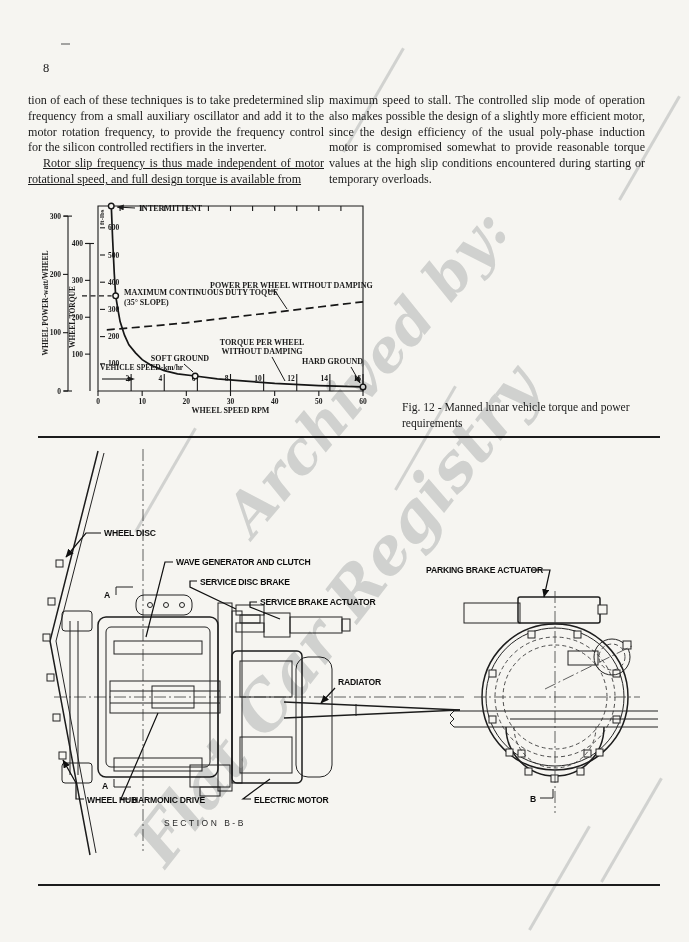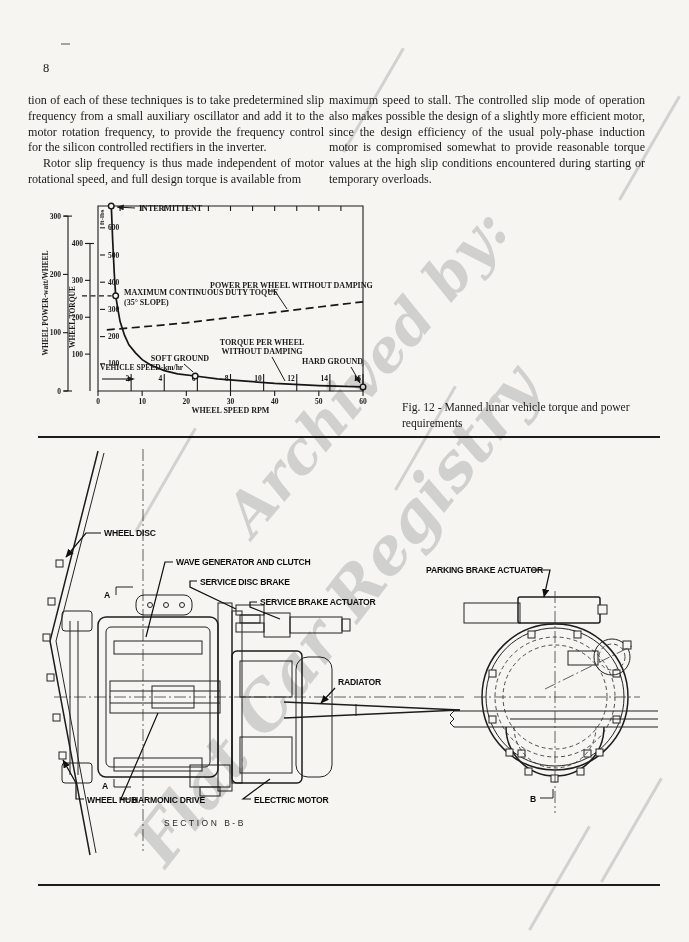--- a/index.html
+++ b/index.html
@@ -5,21 +5,21 @@
   html,body{margin:0;padding:0;background:#dededb;}
   .page{position:relative;width:689px;height:942px;background:#f6f5f1;overflow:hidden;
         font-family:"Liberation Serif",serif;color:#1b1b1b;}
   .header{position:absolute;top:5px;left:0;width:100%;text-align:center;
           font-size:10.5px;font-weight:bold;color:#3d3d3d;letter-spacing:.2px;}
   .pagenum{position:absolute;left:43px;top:61px;font-size:12.5px;}
   .col{position:absolute;top:93px;text-align:justify;font-size:12.1px;line-height:1.31;}
   .col p{margin:0;}
   .col-left{left:28px;width:296px;}
   .col-right{left:329px;width:316px;}
-  .col p.indent{text-indent:15px;}
+  .col p.indent{text-indent:15px;text-decoration:underline;}
   #fig12-chart{position:absolute;left:38px;top:198px;width:340px;height:218px;}
   #fig12-chart svg text{font-family:"Liberation Serif",serif;font-weight:bold;fill:#1a1a1a;}
   #fig12-chart .ax{stroke:#1a1a1a;stroke-width:1.1;fill:none;}
   #fig12-chart .curve{stroke:#161616;stroke-width:1.7;fill:none;}
   #fig12-chart .dashc{stroke-dasharray:8 4.5;}
   #fig12-chart .dash{stroke:#1a1a1a;stroke-width:1.3;fill:none;stroke-dasharray:5 3.5;}
   #fig12-chart .lead{stroke:#1a1a1a;stroke-width:1;fill:none;}
   .fig12-caption{position:absolute;left:402px;top:392px;width:282px;font-size:11.6px;line-height:1.35;margin-top:8px;}
   .rule{position:absolute;left:38px;width:622px;height:2px;background:#1c1c1c;}
   .rule-top{top:436px;}

